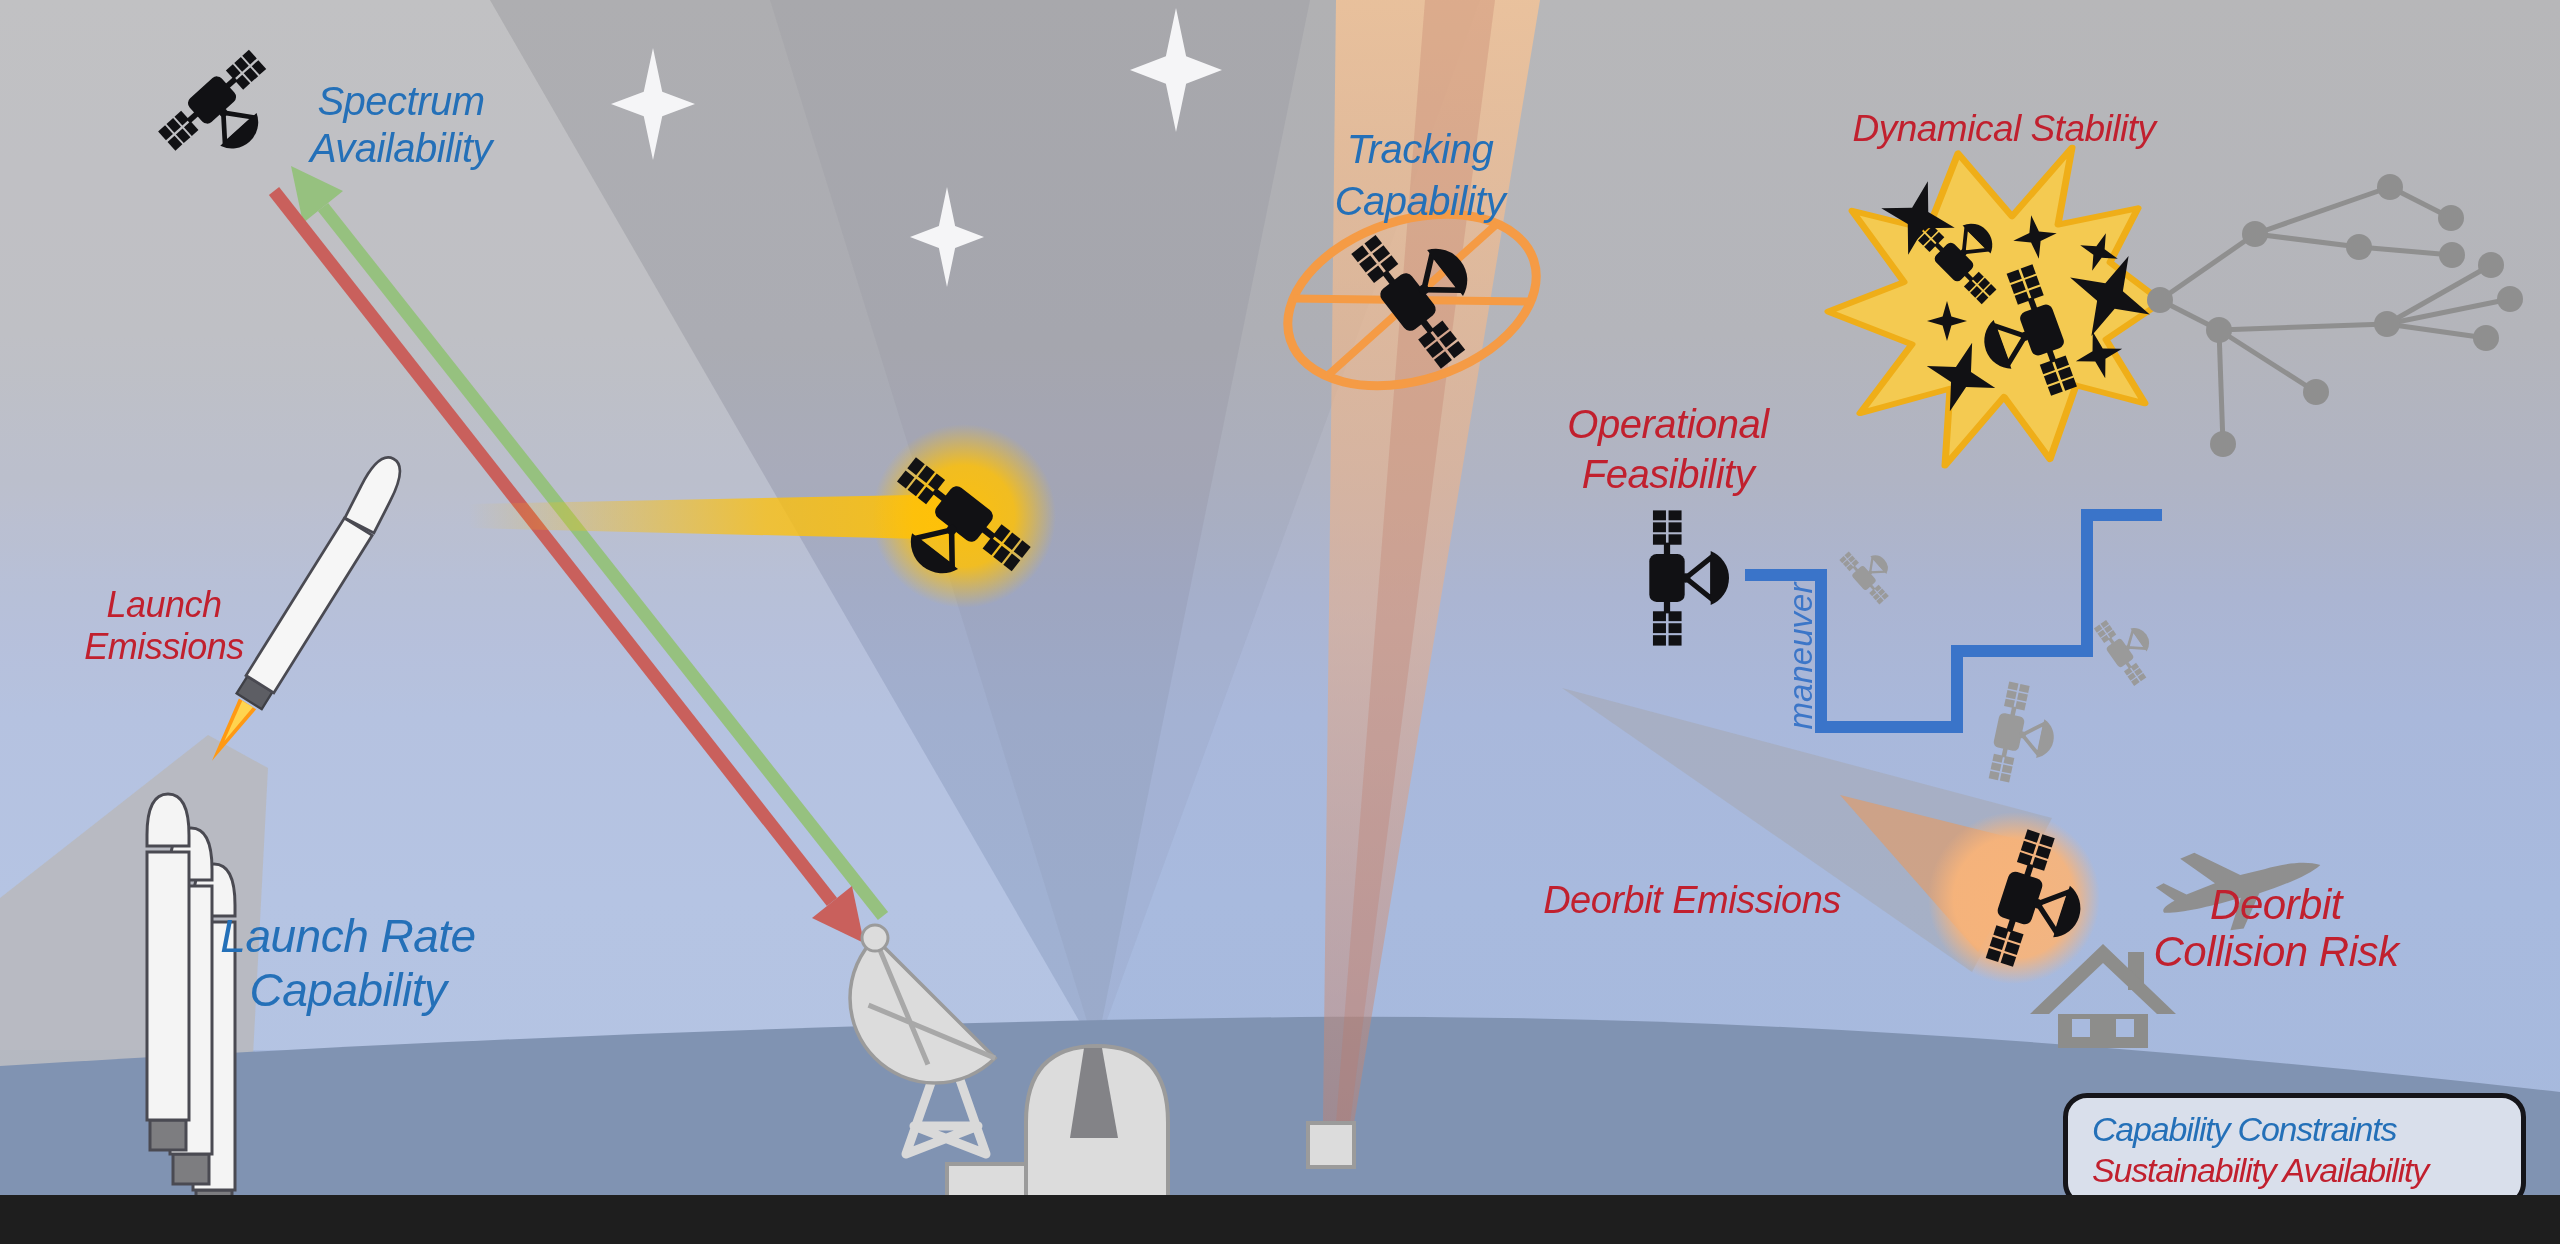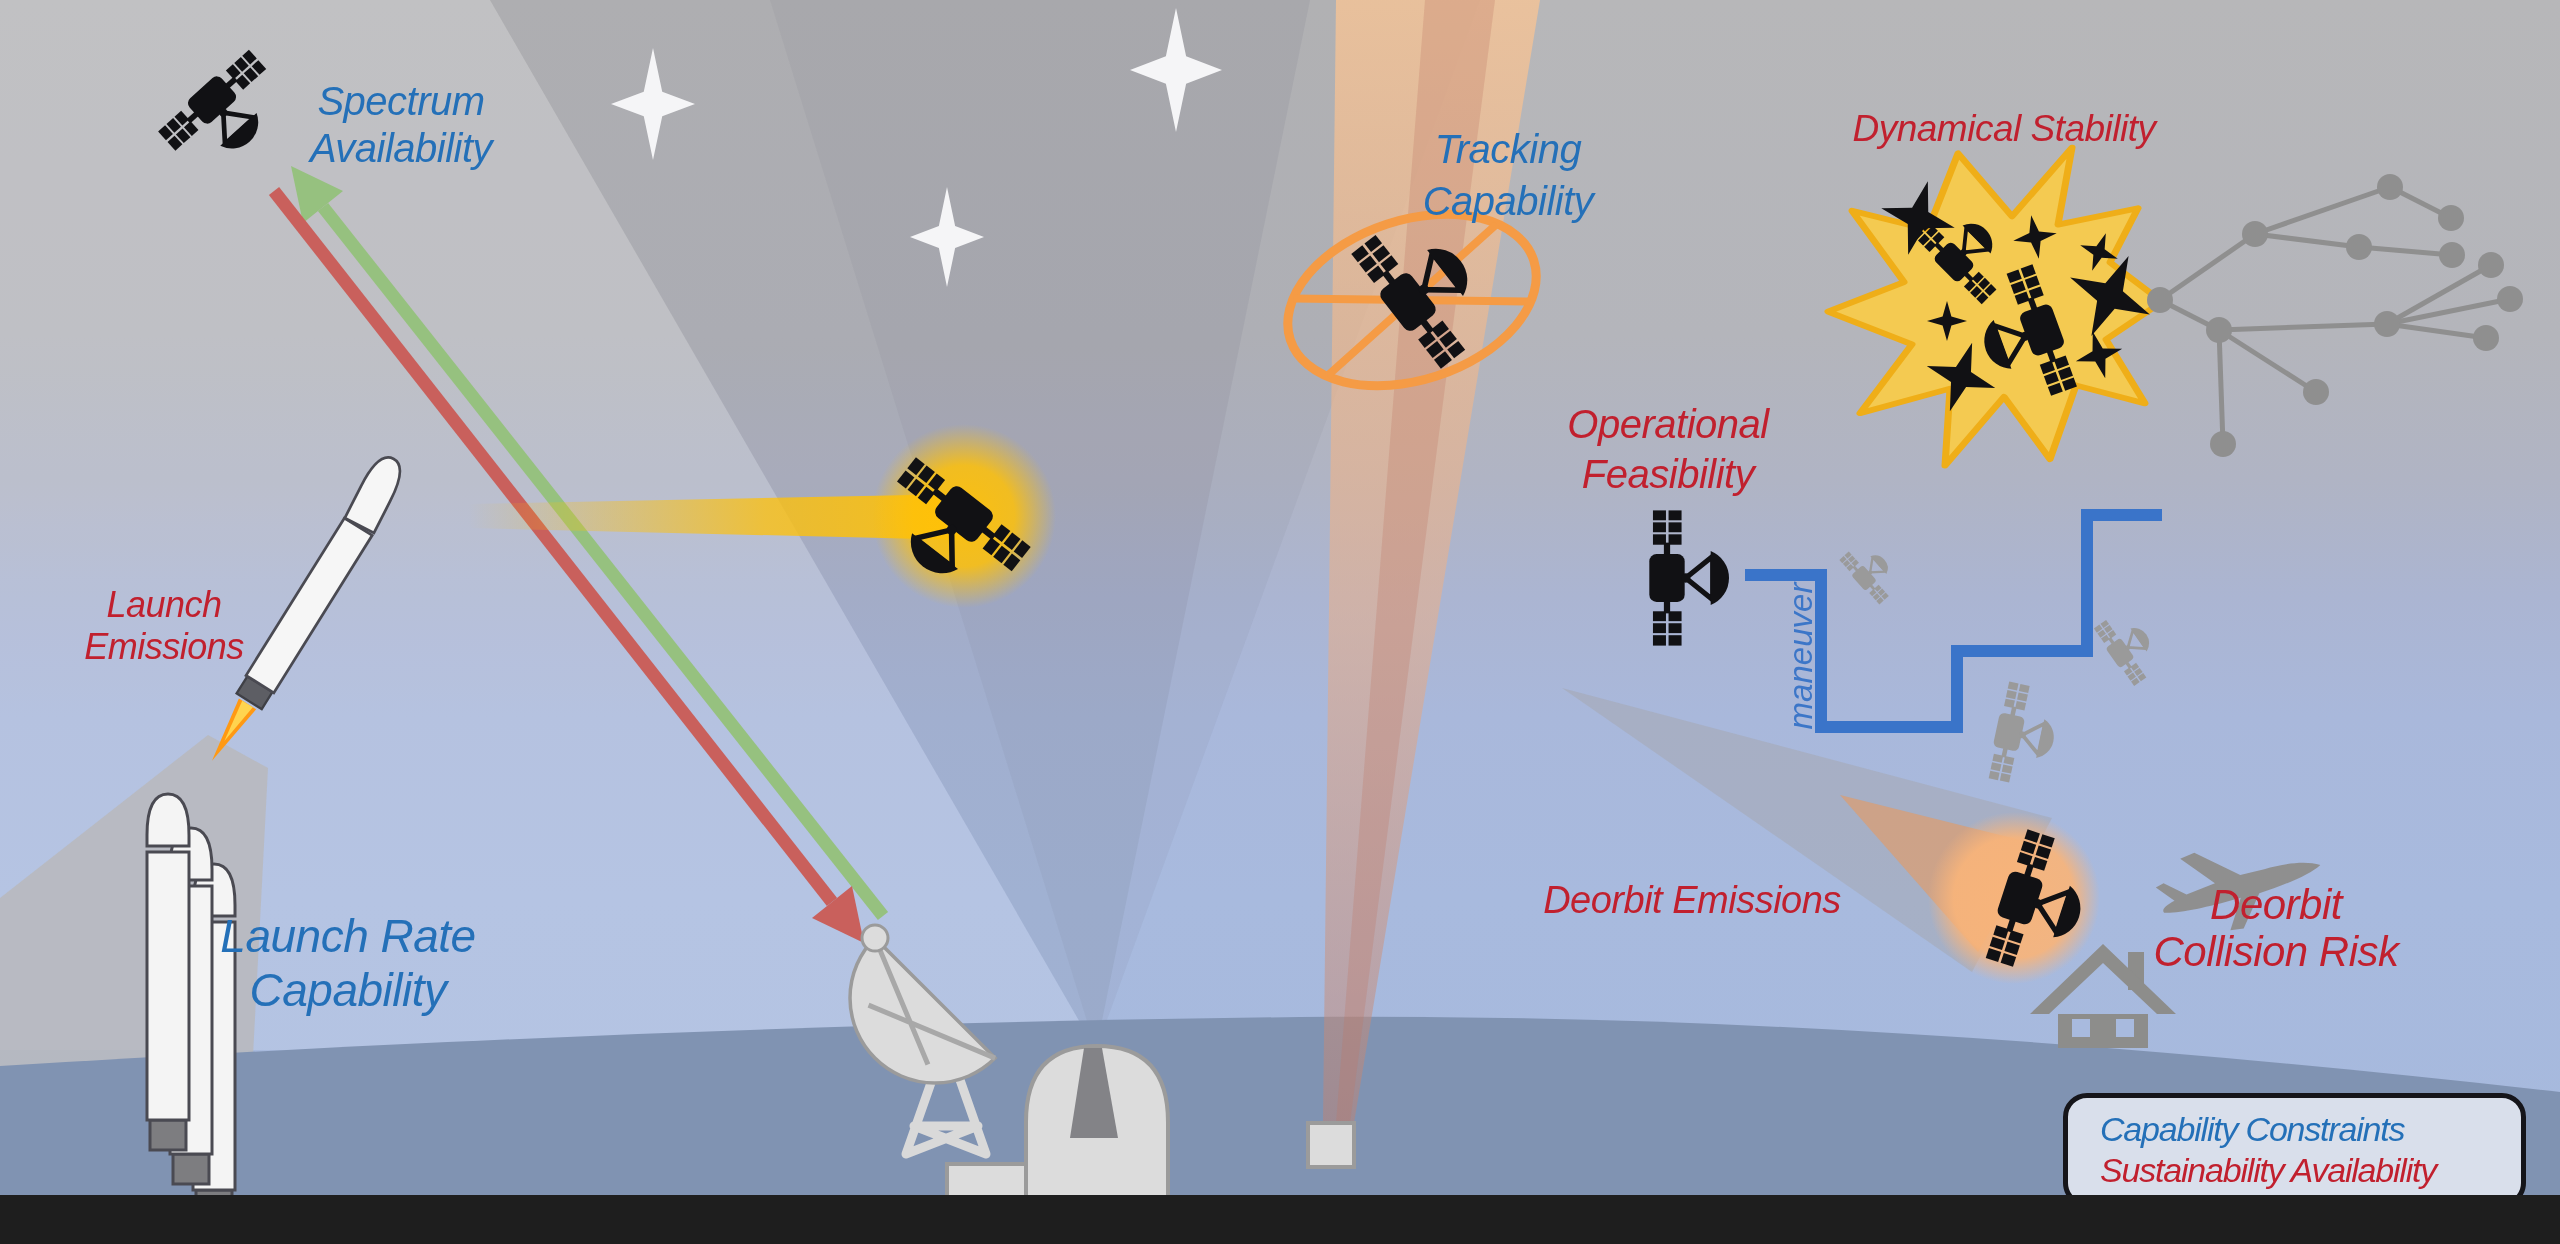--- a/index.html
+++ b/index.html
@@ -14,35 +14,35 @@
     text-align:center;font-style:italic;font-weight:normal;
     line-height:1.18;letter-spacing:-0.5px;white-space:nowrap;z-index:5;
   }
   .label span{display:block;}
   .blue{color:#2470b8;}
   .red{color:#c1202e;}
   #lb-spectrum{left:401px;top:125px;font-size:40px;}
   #lb-launch-emissions{left:164px;top:626px;font-size:36px;}
   #lb-launch-rate{left:348px;top:963px;font-size:46px;}
   #lb-terrestrial{left:968px;top:412px;font-size:37px;}
-  #lb-tracking{left:1508px;top:175px;font-size:40px;line-height:1.3;}
+  #lb-tracking{left:1420px;top:175px;font-size:40px;line-height:1.3;}
   #lb-dynamical{left:2004px;top:129px;font-size:37px;text-align:right;}
   #lb-operational{left:1668px;top:449px;font-size:40px;line-height:1.25;}
   #lb-deorbit-emissions{left:1692px;top:900px;font-size:38px;}
   #lb-deorbit-collision{left:2276px;top:928px;font-size:42px;line-height:1.12;}
   #lb-maneuver{
     position:absolute;left:1801px;top:656px;
     transform:translate(-50%,-50%) rotate(-90deg);
     font-style:italic;font-size:33px;color:#3c76c8;white-space:nowrap;z-index:5;
   }
   .legend{
     position:absolute;left:2063px;top:1093px;width:463px;height:114px;
     box-sizing:border-box;border:5px solid #15151a;border-radius:24px;
     background:#d9dfeb;display:flex;flex-direction:column;justify-content:center;
-    padding-left:32px;font-style:italic;font-size:34px;line-height:1.2;
+    padding-left:24px;font-style:italic;font-size:34px;line-height:1.2;
     letter-spacing:-1.2px;white-space:nowrap;z-index:6;
   }
 </style>
 </head>
 <body>
 
 <div class="stage">
 
 <svg class="scene" width="2560" height="1244" viewBox="0 0 2560 1244">
   <defs>

